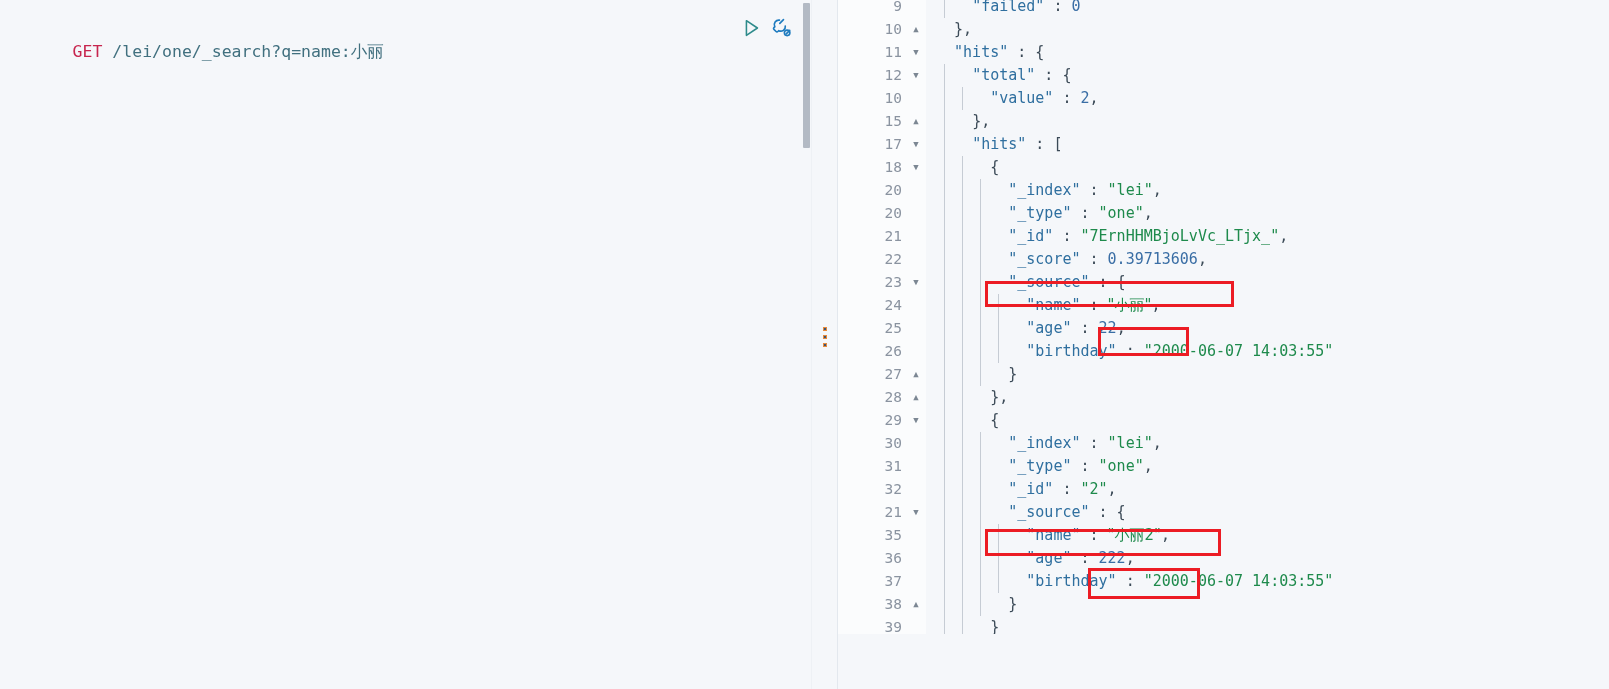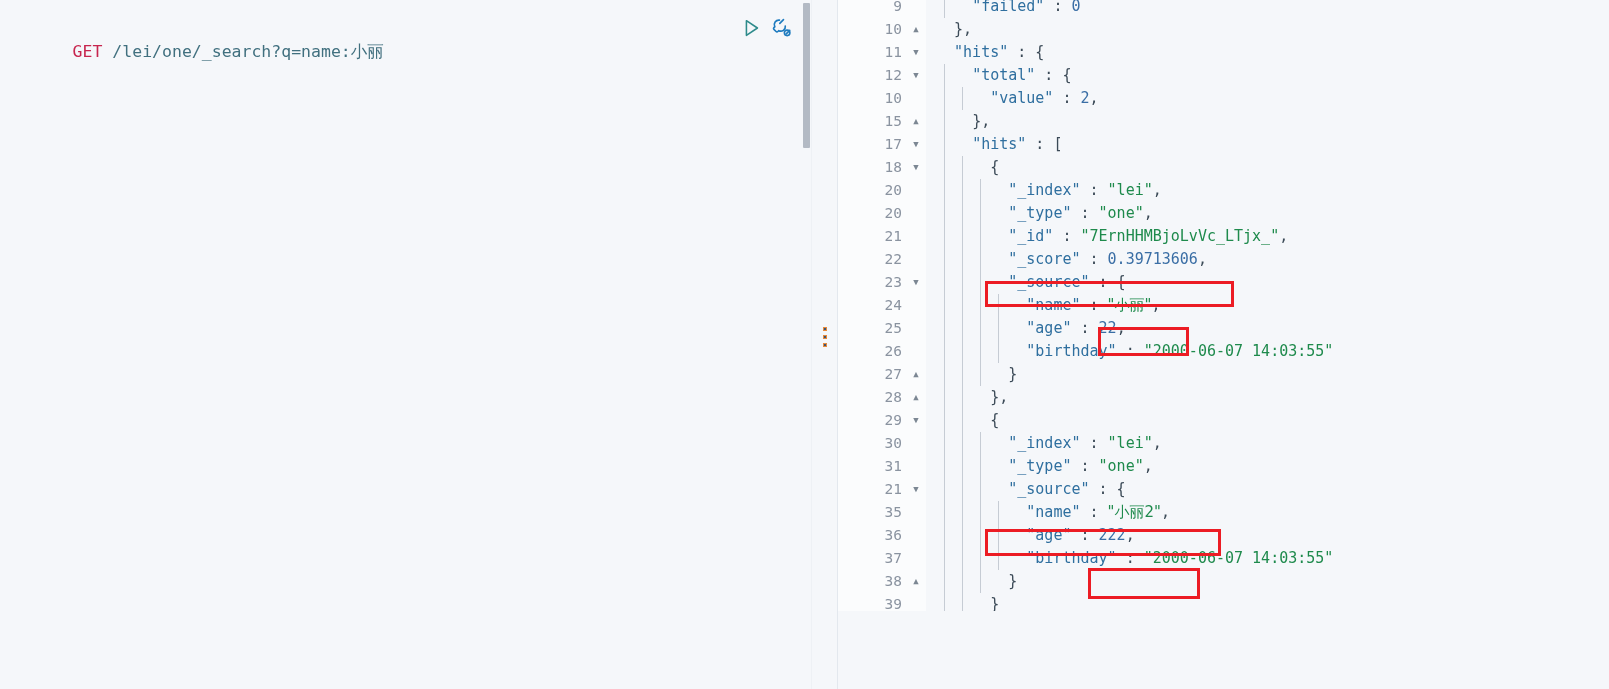--- a/index.html
+++ b/index.html
@@ -234,20 +234,21 @@
           <div class="row"><div class="gutter">22</div><div class="fold none"></div><div class="codecell"><span class="guides"><i style="left: 18.03px;"></i><i style="left: 36.09px;"></i><i style="left: 54.15px;"></i></span><span class="p">        </span><span class="k">"_score"</span><span class="p"> : </span><span class="n">0.39713606</span><span class="p">,</span></div></div>
           <div class="row"><div class="gutter">23</div><div class="fold">▼</div><div class="codecell"><span class="guides"><i style="left: 18.03px;"></i><i style="left: 36.09px;"></i><i style="left: 54.15px;"></i></span><span class="p">        </span><span class="k">"_source"</span><span class="p"> : {</span></div></div>
           <div class="row"><div class="gutter">24</div><div class="fold none"></div><div class="codecell"><span class="guides"><i style="left: 18.03px;"></i><i style="left: 36.09px;"></i><i style="left: 54.15px;"></i><i style="left: 72.21px;"></i></span><span class="p">          </span><span class="k">"name"</span><span class="p"> : </span><span class="cjk">"小丽"</span><span class="p">,</span></div></div>
           <div class="row"><div class="gutter">25</div><div class="fold none"></div><div class="codecell"><span class="guides"><i style="left: 18.03px;"></i><i style="left: 36.09px;"></i><i style="left: 54.15px;"></i><i style="left: 72.21px;"></i></span><span class="p">          </span><span class="k">"age"</span><span class="p"> : </span><span class="n">22</span><span class="p">,</span></div></div>
           <div class="row"><div class="gutter">26</div><div class="fold none"></div><div class="codecell"><span class="guides"><i style="left: 18.03px;"></i><i style="left: 36.09px;"></i><i style="left: 54.15px;"></i><i style="left: 72.21px;"></i></span><span class="p">          </span><span class="k">"birthday"</span><span class="p"> : </span><span class="s">"2000-06-07 14:03:55"</span></div></div>
           <div class="row"><div class="gutter">27</div><div class="fold">▲</div><div class="codecell"><span class="guides"><i style="left: 18.03px;"></i><i style="left: 36.09px;"></i><i style="left: 54.15px;"></i></span><span class="p">        </span><span class="p">}</span></div></div>
           <div class="row"><div class="gutter">28</div><div class="fold">▲</div><div class="codecell"><span class="guides"><i style="left: 18.03px;"></i><i style="left: 36.09px;"></i></span><span class="p">      </span><span class="p">},</span></div></div>
           <div class="row"><div class="gutter">29</div><div class="fold">▼</div><div class="codecell"><span class="guides"><i style="left: 18.03px;"></i><i style="left: 36.09px;"></i></span><span class="p">      </span><span class="p">{</span></div></div>
           <div class="row"><div class="gutter">30</div><div class="fold none"></div><div class="codecell"><span class="guides"><i style="left: 18.03px;"></i><i style="left: 36.09px;"></i><i style="left: 54.15px;"></i></span><span class="p">        </span><span class="k">"_index"</span><span class="p"> : </span><span class="s">"lei"</span><span class="p">,</span></div></div>
           <div class="row"><div class="gutter">31</div><div class="fold none"></div><div class="codecell"><span class="guides"><i style="left: 18.03px;"></i><i style="left: 36.09px;"></i><i style="left: 54.15px;"></i></span><span class="p">        </span><span class="k">"_type"</span><span class="p"> : </span><span class="s">"one"</span><span class="p">,</span></div></div>
+          <div class="row"><div class="gutter">32</div><div class="fold none"></div><div class="codecell"><span class="guides"><i style="left: 18.03px;"></i><i style="left: 36.09px;"></i><i style="left: 54.15px;"></i></span><span class="p">        </span><span class="k">"_id"</span><span class="p"> : </span><span class="s">"2"</span><span class="p">,</span></div></div>
           <div class="row"><div class="gutter">21</div><div class="fold">▼</div><div class="codecell"><span class="guides"><i style="left: 18.03px;"></i><i style="left: 36.09px;"></i><i style="left: 54.15px;"></i></span><span class="p">        </span><span class="k">"_source"</span><span class="p"> : {</span></div></div>
           <div class="row"><div class="gutter">35</div><div class="fold none"></div><div class="codecell"><span class="guides"><i style="left: 18.03px;"></i><i style="left: 36.09px;"></i><i style="left: 54.15px;"></i><i style="left: 72.21px;"></i></span><span class="p">          </span><span class="k">"name"</span><span class="p"> : </span><span class="cjk">"小丽2"</span><span class="p">,</span></div></div>
           <div class="row"><div class="gutter">36</div><div class="fold none"></div><div class="codecell"><span class="guides"><i style="left: 18.03px;"></i><i style="left: 36.09px;"></i><i style="left: 54.15px;"></i><i style="left: 72.21px;"></i></span><span class="p">          </span><span class="k">"age"</span><span class="p"> : </span><span class="n">222</span><span class="p">,</span></div></div>
           <div class="row"><div class="gutter">37</div><div class="fold none"></div><div class="codecell"><span class="guides"><i style="left: 18.03px;"></i><i style="left: 36.09px;"></i><i style="left: 54.15px;"></i><i style="left: 72.21px;"></i></span><span class="p">          </span><span class="k">"birthday"</span><span class="p"> : </span><span class="s">"2000-06-07 14:03:55"</span></div></div>
           <div class="row"><div class="gutter">38</div><div class="fold">▲</div><div class="codecell"><span class="guides"><i style="left: 18.03px;"></i><i style="left: 36.09px;"></i><i style="left: 54.15px;"></i></span><span class="p">        </span><span class="p">}</span></div></div>
           <div class="row clipped"><div class="gutter">39</div><div class="fold none"></div><div class="codecell"><span class="guides"><i style="left: 18.03px;"></i><i style="left: 36.09px;"></i></span><span class="p">      </span><span class="p">}</span></div></div>
         </div>
     </div>
     <div id="highlight-layer">
         <div class="hl" style="left: 147px; top: 281px; width: 249px; height: 26px; border-color: rgb(236, 28, 36);"></div>

